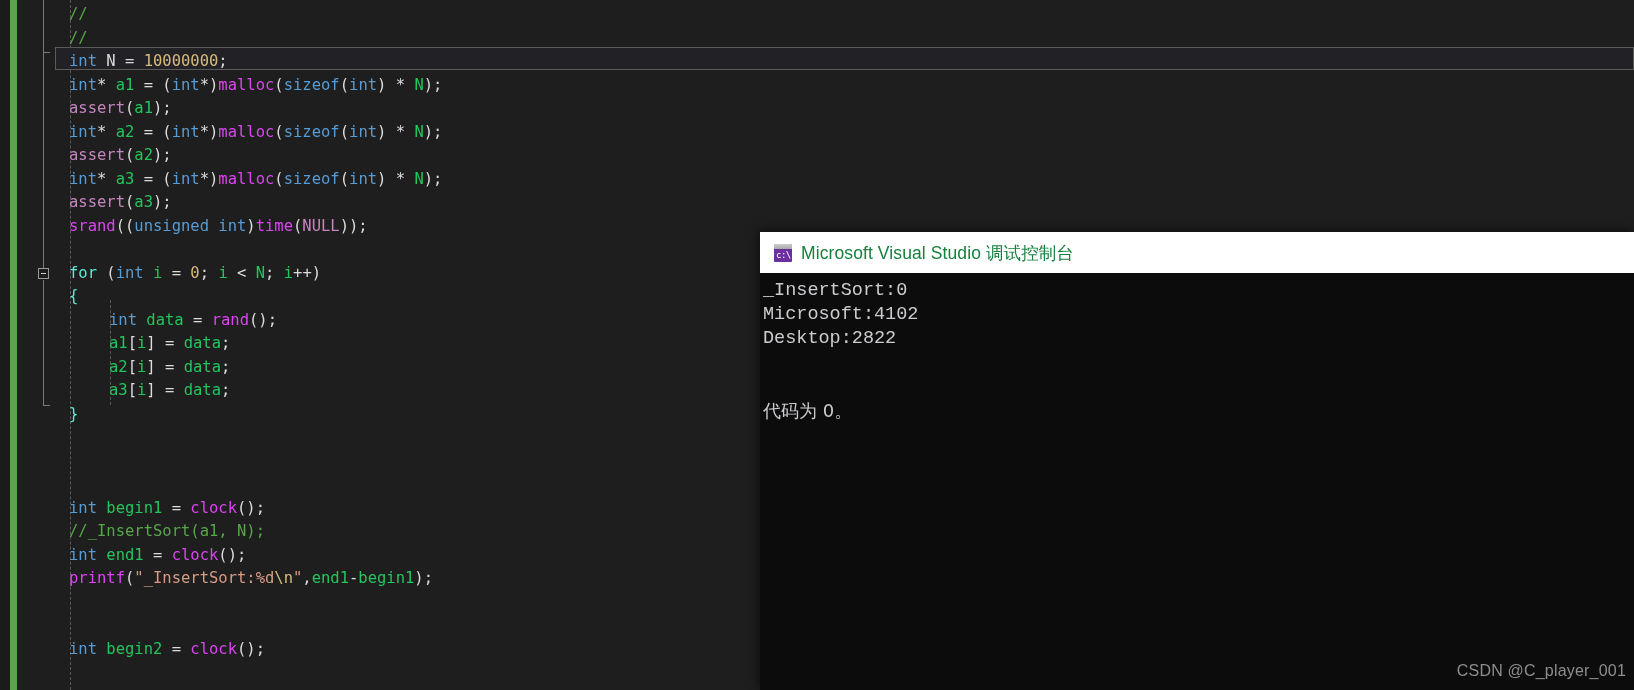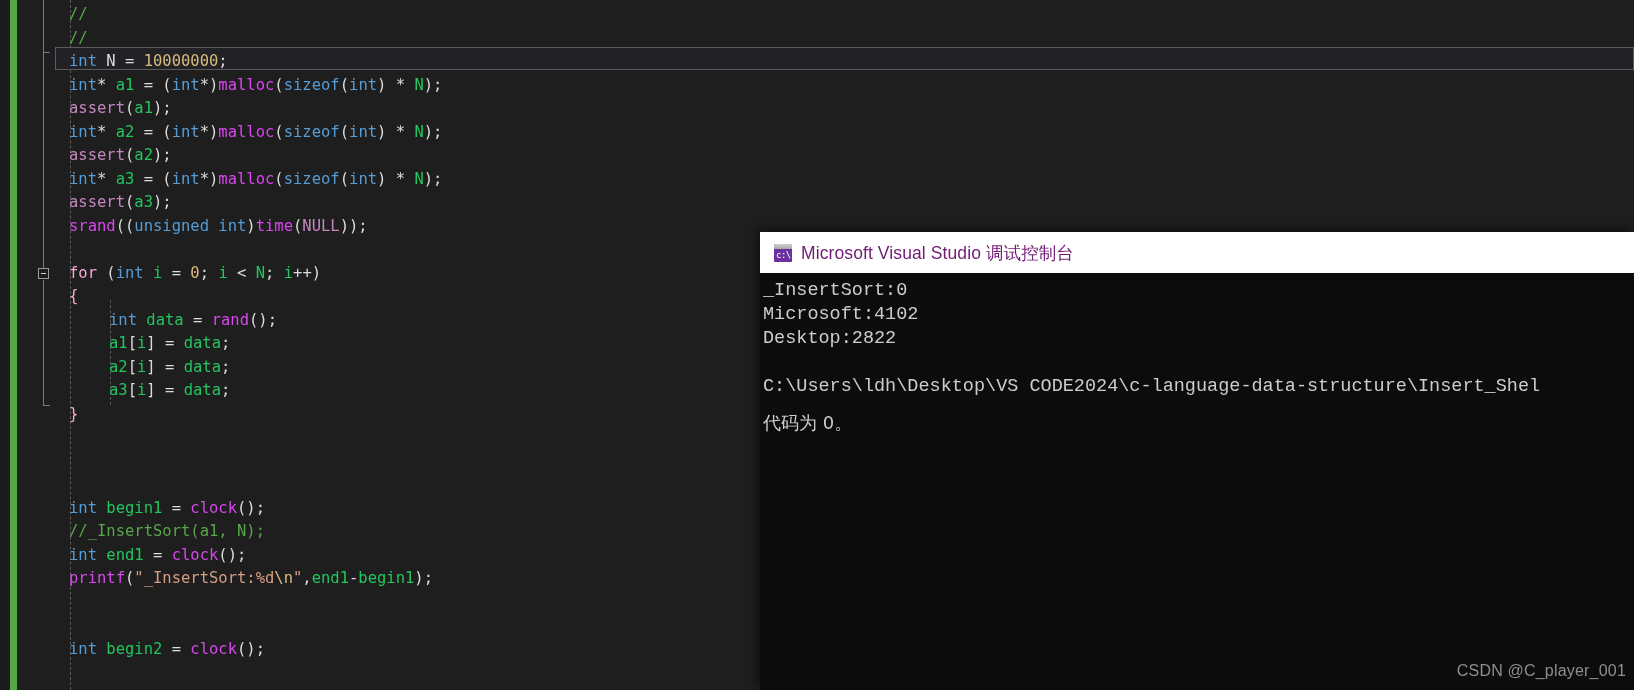--- a/index.html
+++ b/index.html
@@ -116,21 +116,21 @@
   .t-cmt  { color: #57a64a; }
   .t-kw   { color: #569cd6; }
   .t-type { color: #569cd6; }
   .t-num  { color: #d7ba7d; }
   .t-fn   { color: #d946ef; }
   .t-var  { color: #22c55e; }
   .t-mac  { color: #c586c0; }
   .t-str  { color: #d69d85; }
   .t-esc  { color: #d7ba7d; }
   .t-pun  { color: #dcdcdc; }
-  .t-ctrl { color: #f9a8d4; }
+  .t-ctrl { color: #5eead4; }
   .t-id   { color: #dcdcdc; }
 
   
   #console-window {
     position: absolute;
     left: 760px; top: 232px;
     width: 874px; height: 458px;
     background: #0c0c0c;
     box-shadow: -2px -2px 10px rgba(0,0,0,0.55);
   }
@@ -165,21 +165,21 @@
     left: 2px; top: 5px;
     font-family: "DejaVu Sans Mono", monospace;
     font-size: 9px;
     line-height: 12px;
     color: #ffffff;
     letter-spacing: -0.5px;
   }
   #console-title {
     font-family: "Liberation Sans", sans-serif;
     font-size: 17.5px;
-    color: #701a75;
+    color: #15803d;
     letter-spacing: 0.1px;
   }
   #console-body {
     position: absolute;
     left: 0; top: 41px;
     width: 874px; height: 417px;
     background: #0c0c0c;
     overflow: hidden;
   }
   .console-line {
@@ -237,18 +237,17 @@
       <span>c:\</span>
     </span>
     <span id="console-title">Microsoft Visual Studio 调试控制台</span>
   </div>
 
   <div id="console-body">
       <div class="console-line" style="top: 6px;">_InsertSort:0</div>
       <div class="console-line" style="top: 30px;">Microsoft:4102</div>
       <div class="console-line" style="top: 54px;">Desktop:2822</div>
       <div class="console-line" style="top: 78px;"></div>
-      <div class="console-line" style="top: 102px;">C:\Users\ldh\Desktop\VS CODE2024\c-language-data-structure\Insert_Shel</div>
-      <div class="console-line cjk" style="top: 138px;">代码为 0。</div>
+      <div class="console-line cjk" style="top: 126px;">代码为 0。</div>
     </div>
 
   <div id="watermark">CSDN @C_player_001</div>
 </div>
 
 </body></html>

